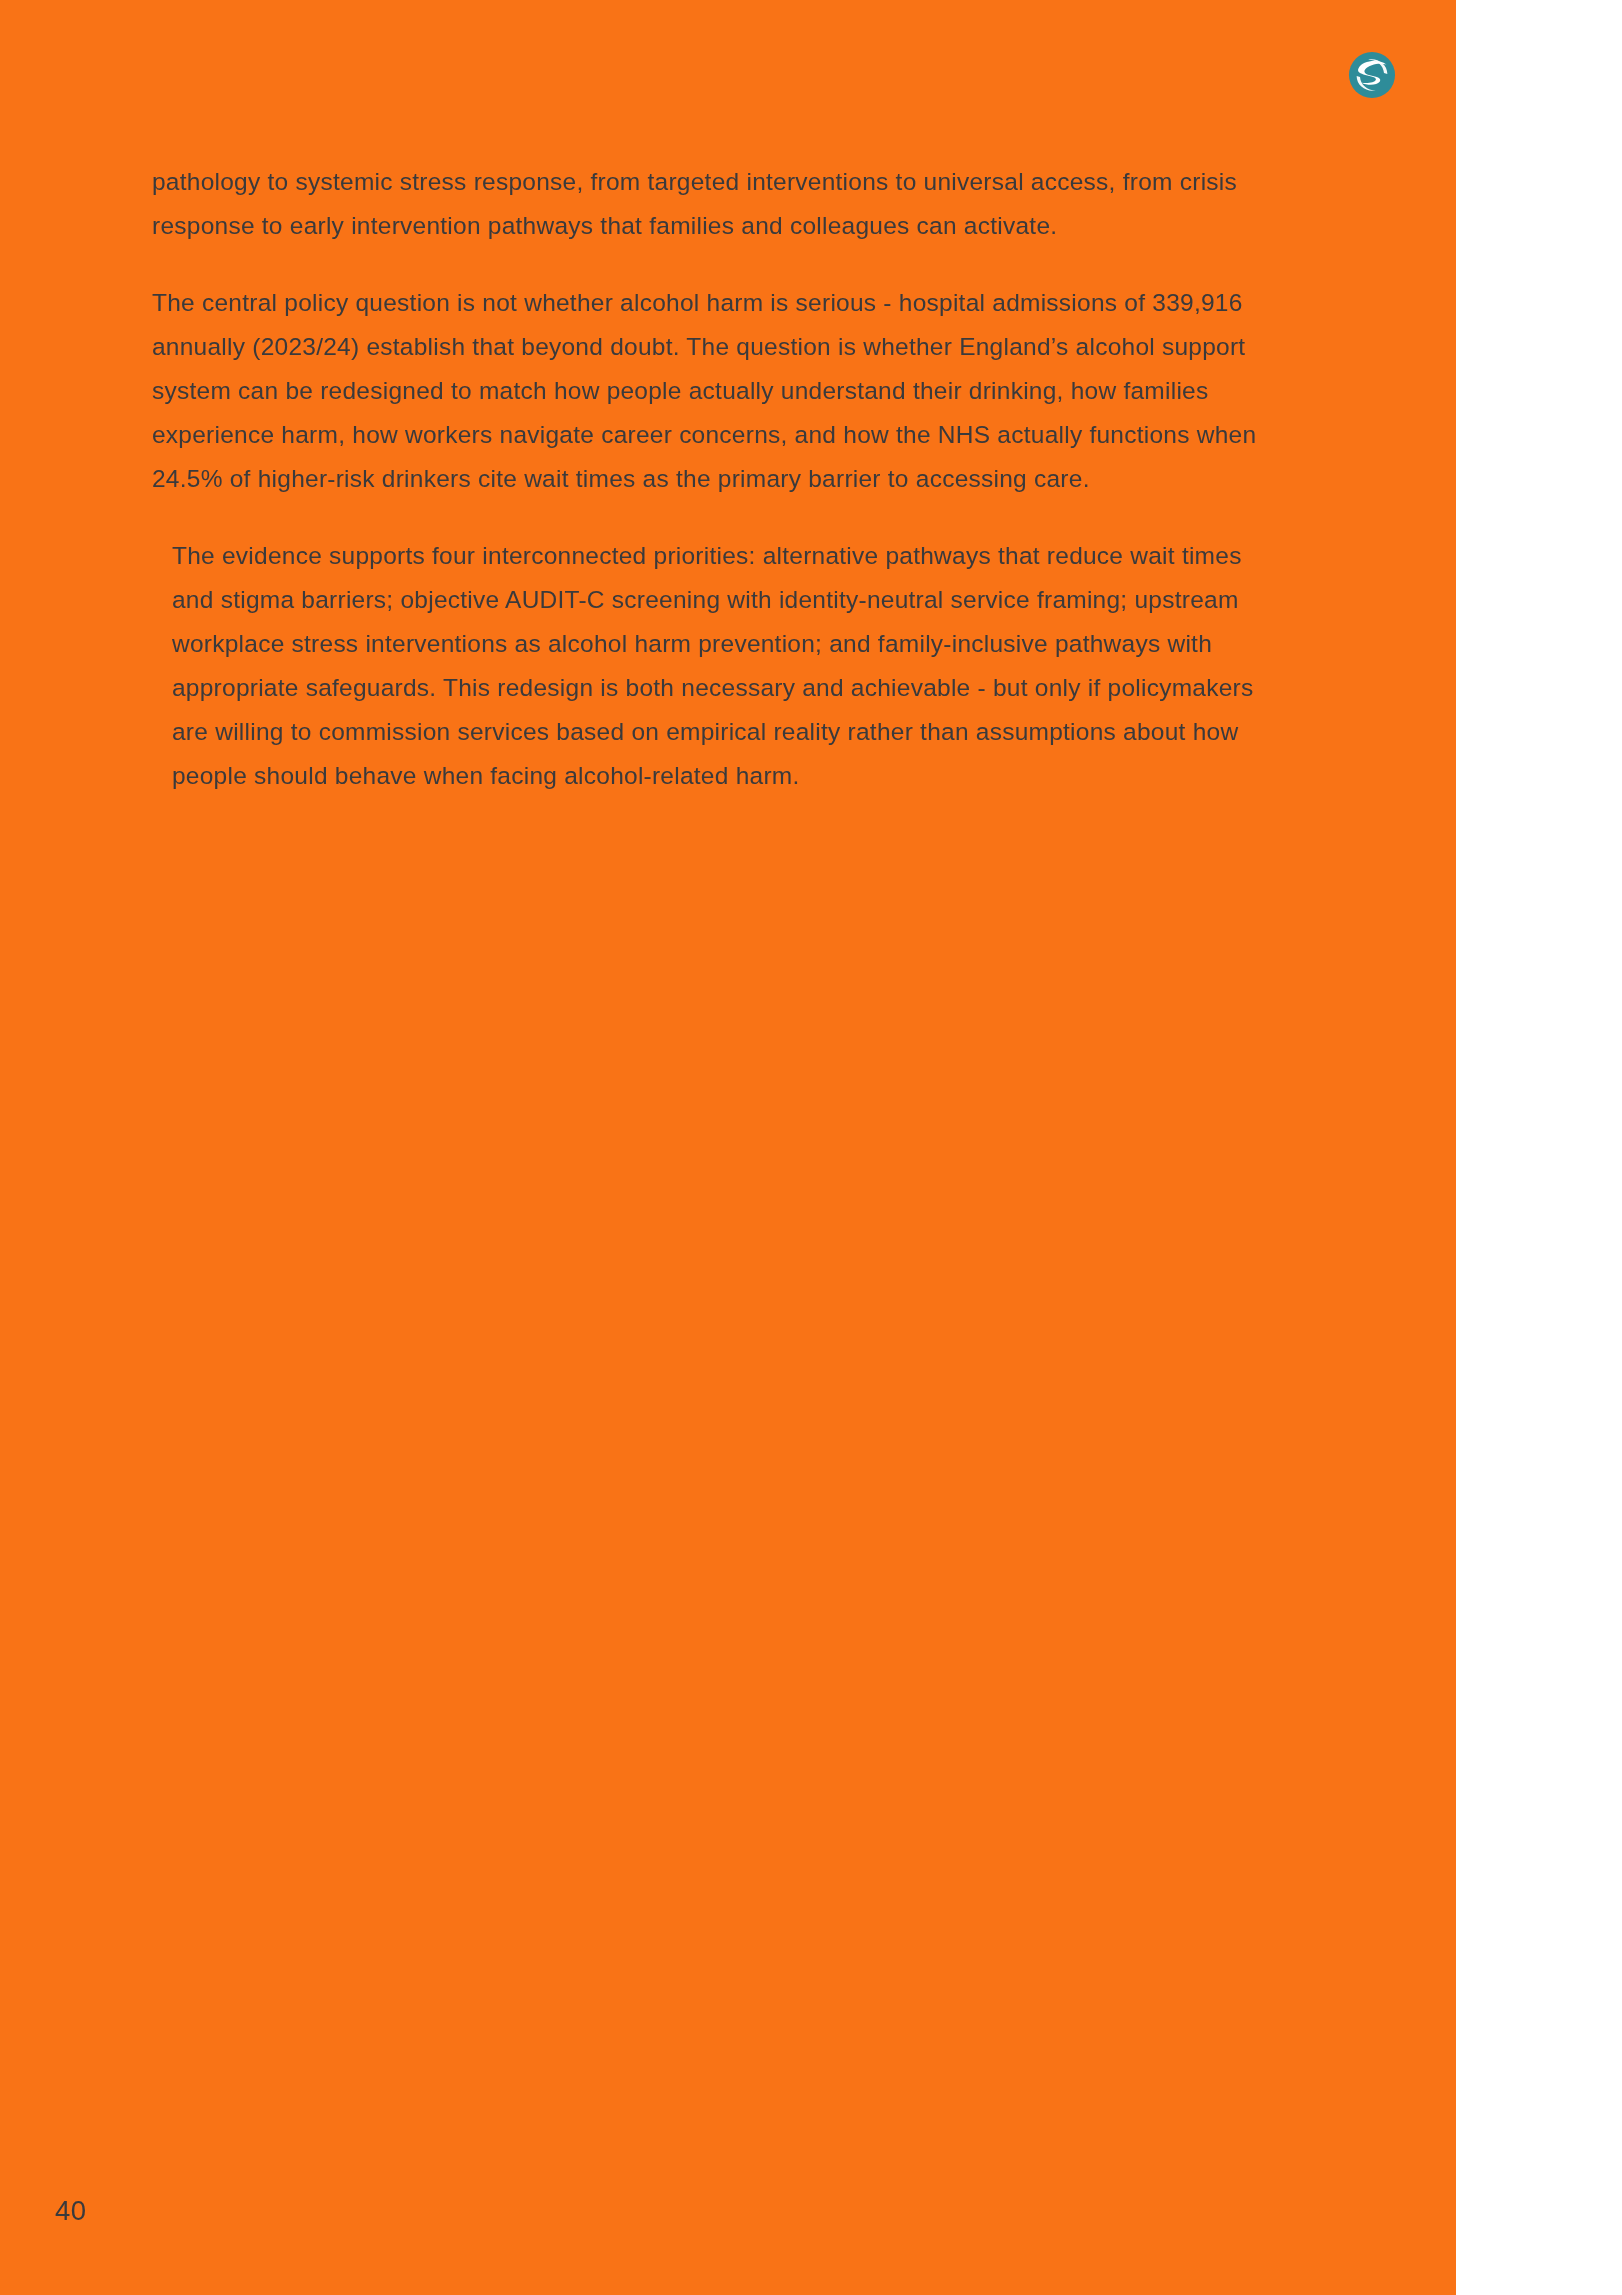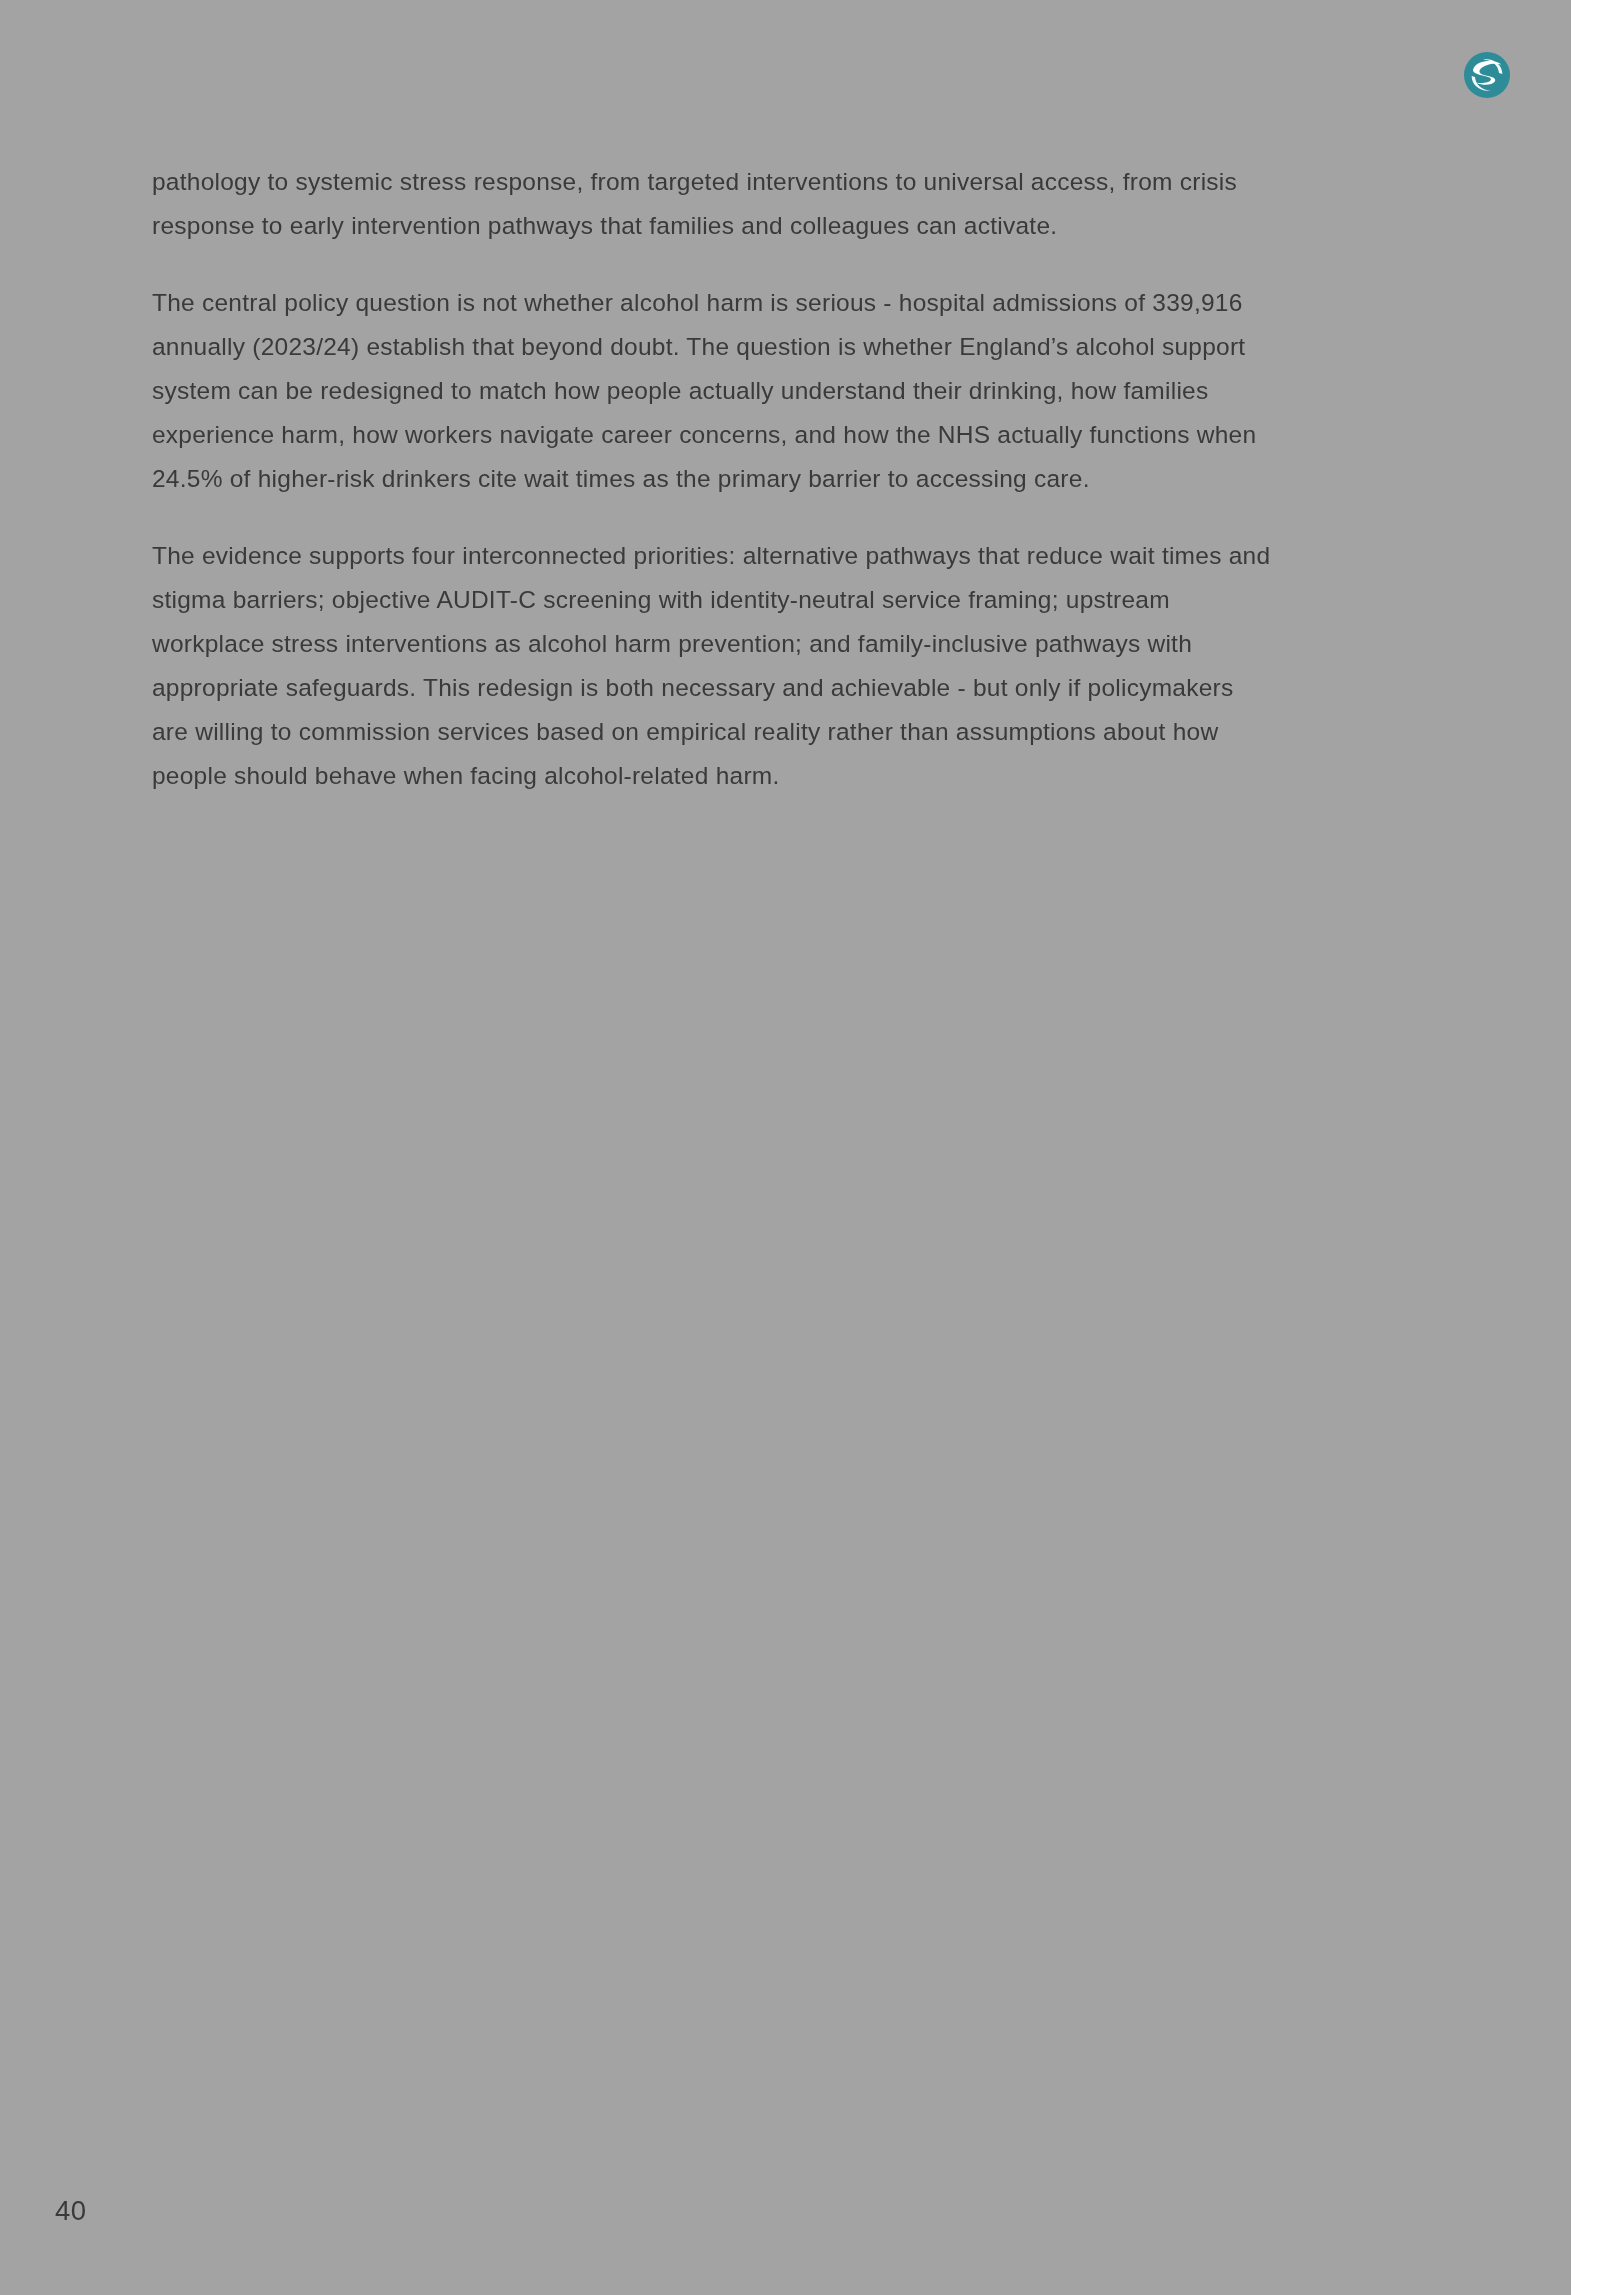--- a/index.html
+++ b/index.html
@@ -11,23 +11,23 @@
   }
 
   body {
     font-family: "Liberation Sans", sans-serif;
     position: relative;
     overflow: hidden;
   }
 
   .page {
     position: relative;
-    width: 1571px;
+    width: 1456px;
     height: 2295px;
-    background: #a3a3a3;
+    background: #f97316;
   }
 
   
   .header {
     position: absolute;
     top: 0;
     left: 0;
     right: 0;
     height: 151px;
   }
@@ -53,21 +53,21 @@
     font-size: 24.5px;
     line-height: 44px;
     color: #3a3a3c;
     letter-spacing: 0.01em;
     font-weight: 400;
     text-align: left;
     margin: 0 0 33px 0;
     -webkit-font-smoothing: antialiased;
   }
 
-  .para:last-child { margin-bottom: 0; }
+  .para:last-child { margin-bottom: 0; margin-left: 20px; }
 
   
   .footer {
     position: absolute;
     left: 0;
     bottom: 0;
     width: 1623px;
     height: 170px;
   }
 

